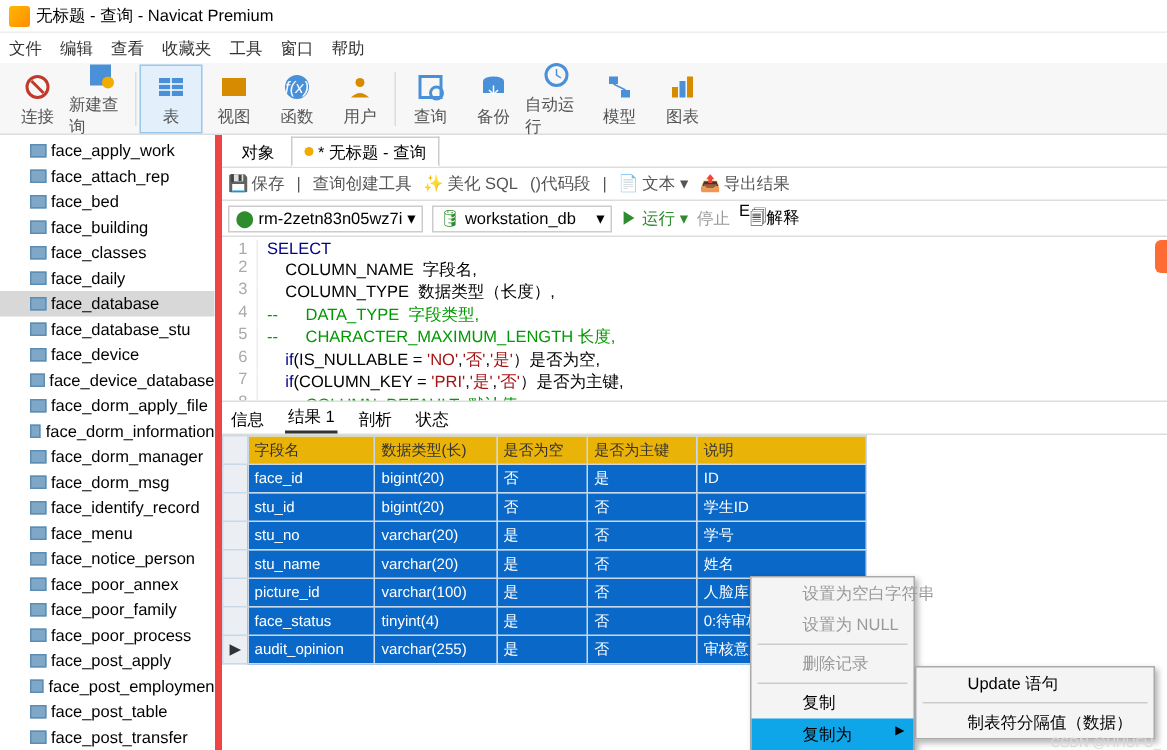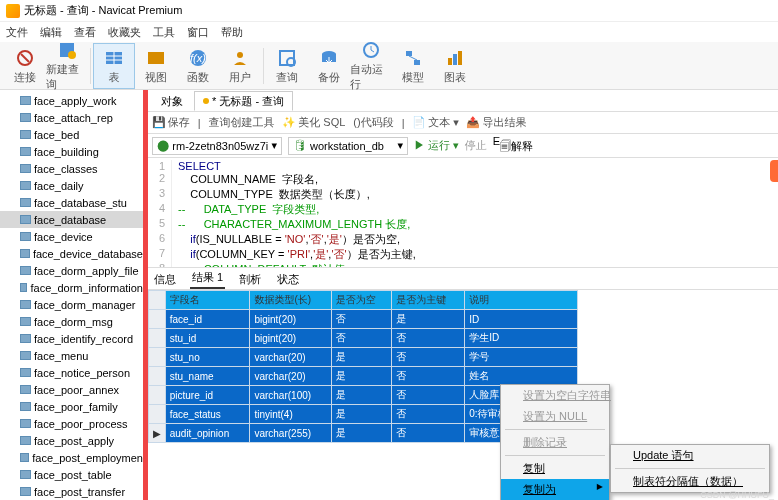--- a/index.html
+++ b/index.html
@@ -35,25 +35,25 @@
 .lno { width:24px; text-align:right; padding-right:6px; color:#aaa; border-right:1px solid #eee; }
 .code { padding-left:6px; white-space:pre; }
 .kw { color:#008; }
 .str { color:#a31515; }
 .subtabs { height:22px; border-bottom:1px solid #ddd; display:flex; align-items:end; padding-left:4px; gap:12px; font-size:11px; }
 .subtabs span { padding:2px 2px; }
 .subtabs .act { border-bottom:2px solid #333; }
 .result { flex:1; position:relative; }
 table { border-collapse:collapse; width:430px; }
 th,td { border:1px solid #c8d8e8; font-size:10px; padding:2px 4px; text-align:left; height:16px; }
-thead th { background:#0ea5e9; color:#333; font-weight:normal; }
+thead th { background:#eab308; color:#333; font-weight:normal; }
 tbody td { background:#0a68c8; color:#fff; }
 .rowmark { width:10px; background:#ebeef2; border:1px solid #c8d8e8; }
 .ctxmenu { position:absolute; background:#f4f4f4; border:1px solid #aaa; box-shadow:2px 2px 4px rgba(0,0,0,0.3); font-size:11px; }
-.ctxmenu .mi { padding:3px 18px 3px 22px; white-space:nowrap; position:relative;text-decoration:underline; }
+.ctxmenu .mi { padding:3px 18px 3px 34px; white-space:nowrap; position:relative; }
 .ctxmenu .mi.dis { color:#999; }
 .ctxmenu .mi.hov { background:#0ea5e9; }
 .ctxmenu .msep { height:1px; background:#ccc; margin:2px 4px; }
 .ctxmenu .arrow { position:absolute; right:6px; font-size:8px; }
 .menu1 { left:500px; top:384px; width:110px; }
 .menu2 { left:610px; top:444px; width:160px; }
 .watermark { position:absolute; right:4px; bottom:0; font-size:9px; color:#d8d8d8; }
 .rbadge { position:absolute; right:0; top:160px; width:8px; height:22px; background:#ff6b35; border-radius:4px 0 0 4px; }
 </style>
 </head>
@@ -201,27 +201,27 @@
         <span>face_building</span>
       </div>
       <div class="sbitem">
         <span class="tico"></span>
         <span>face_classes</span>
       </div>
       <div class="sbitem">
         <span class="tico"></span>
         <span>face_daily</span>
       </div>
+      <div class="sbitem sel">
+        <span class="tico"></span>
+        <span>face_database</span>
+      </div>
       <div class="sbitem">
         <span class="tico"></span>
         <span>face_database_stu</span>
-      </div>
-      <div class="sbitem sel">
-        <span class="tico"></span>
-        <span>face_database</span>
       </div>
       <div class="sbitem">
         <span class="tico"></span>
         <span>face_device</span>
       </div>
       <div class="sbitem">
         <span class="tico"></span>
         <span>face_device_database</span>
       </div>
       <div class="sbitem">

